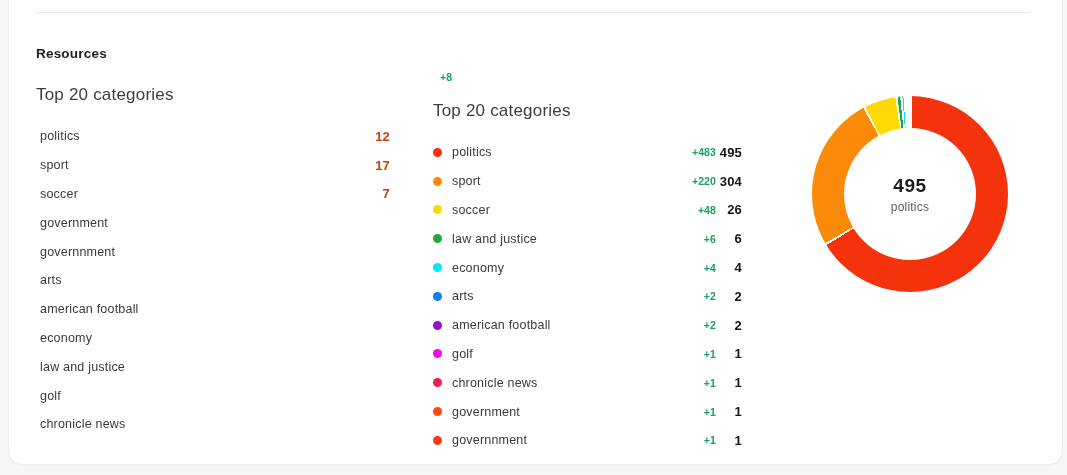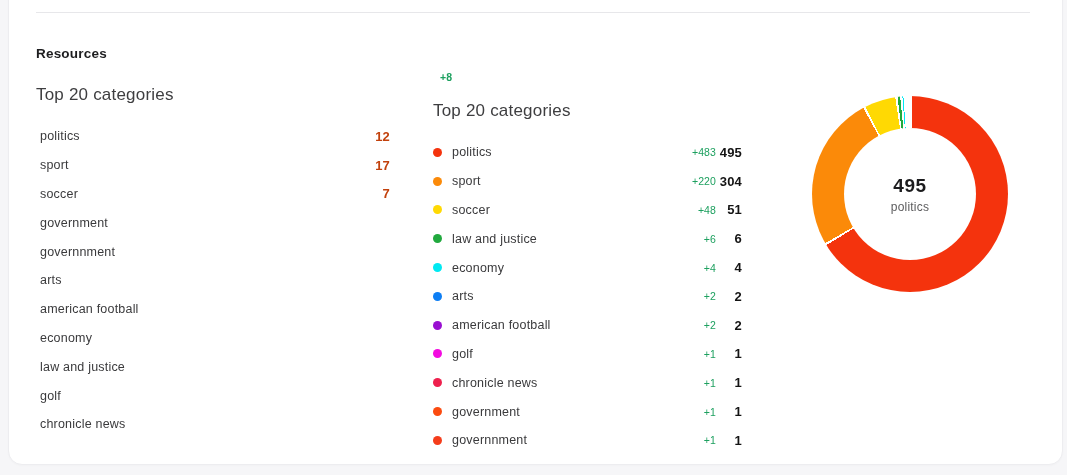--- a/index.html
+++ b/index.html
@@ -40,21 +40,21 @@
     display:flex;align-items:center;height:28.8px;
     font-size:12.5px;color:#3a3a3c;letter-spacing:0.2px;padding-left:4px;
   }
   .col-right .cat-row{padding-left:0;}
   .cat-label{flex:0 1 auto;white-space:nowrap;}
   .cat-value{margin-left:auto;font-size:13px;font-weight:700;color:#c2410c;}
   .cat-dot{
     width:9px;height:9px;border-radius:50%;flex:0 0 auto;margin-right:10px;
   }
   .cat-delta{
-    margin-left:auto;font-size:10.5px;font-weight:400;letter-spacing:0.1px;
+    margin-left:auto;font-size:10.5px;font-weight:700;letter-spacing:0.1px;
   }
   .cat-count{
     width:26px;text-align:right;font-size:13px;font-weight:700;color:#141414;flex:0 0 auto;
   }
   .donut{
     position:absolute;left:812px;top:96px;width:196px;height:196px;
     border-radius:50%;z-index:2;
   }
   .donut-hole{
     position:absolute;inset:32px;background:#ffffff;border-radius:50%;
@@ -135,21 +135,21 @@
       <div class="cat-row">
     <span class="cat-dot" style="background: rgb(251, 138, 9);"></span>
     <span class="cat-label">sport</span>
     <span class="cat-delta" style="color: rgb(29, 160, 95);">+220</span>
     <span class="cat-count">304</span>
   </div>
       <div class="cat-row">
     <span class="cat-dot" style="background: rgb(255, 217, 3);"></span>
     <span class="cat-label">soccer</span>
     <span class="cat-delta" style="color: rgb(29, 160, 95);">+48</span>
-    <span class="cat-count">51</span>
+    <span class="cat-count">26</span>
   </div>
       <div class="cat-row">
     <span class="cat-dot" style="background: rgb(33, 169, 62);"></span>
     <span class="cat-label">law and justice</span>
     <span class="cat-delta" style="color: rgb(29, 160, 95);">+6</span>
     <span class="cat-count">6</span>
   </div>
       <div class="cat-row">
     <span class="cat-dot" style="background: rgb(0, 233, 242);"></span>
     <span class="cat-label">economy</span>

